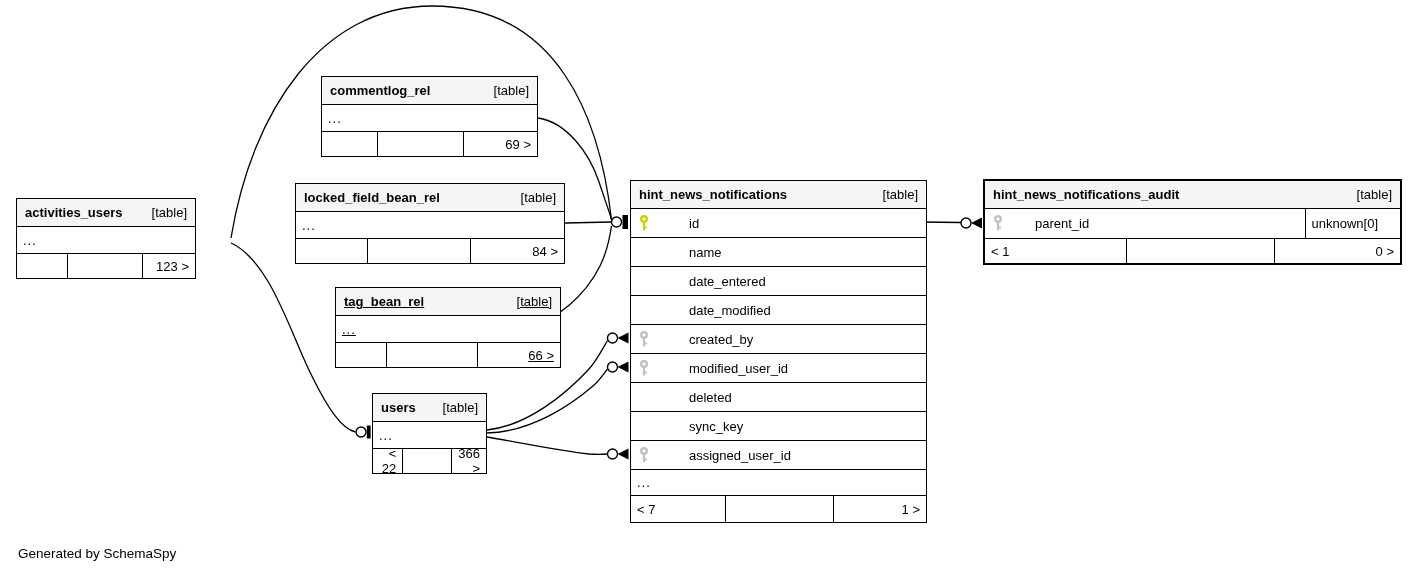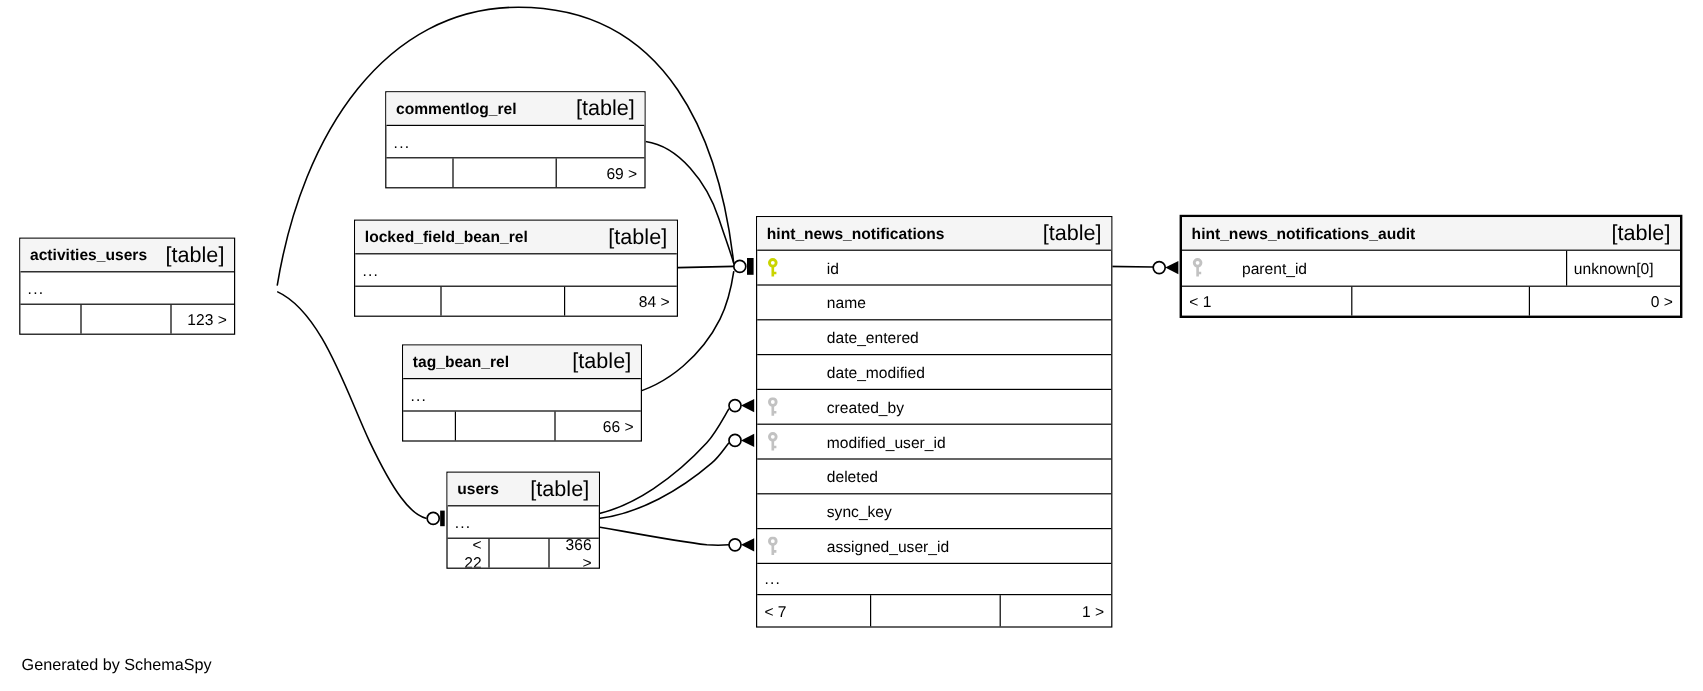--- a/index.html
+++ b/index.html
@@ -18,21 +18,21 @@
     position:absolute;background:#fff;border:1px solid var(--border-color);
     box-sizing:border-box;font-size:13px;text-align:right;
   }
   .tbl.bold-border{border:2px solid var(--border-color);}
   .hdr{
     background:var(--hdr-bg);border-bottom:1px solid var(--border-color);
     display:flex;justify-content:space-between;align-items:center;
     height:28px;padding:0 8px;box-sizing:border-box;white-space:nowrap;
   }
   .hdr .nm{font-weight:bold;}
-  .hdr .tag{font-size:18px;margin-left:14px;font-weight:normal;}
+  .hdr .tag{font-size:13px;margin-left:14px;font-weight:normal;}
   .frow{
     display:flex;align-items:center;height:29px;box-sizing:border-box;
     border-bottom:1px solid var(--border-color);padding:0 8px;white-space:nowrap;gap:16px;
   }
   .frow:last-of-type{border-bottom:none;}
   .iconslot{width:34px;display:flex;align-items:center;flex:0 0 auto;}
   .erow{
     display:flex;align-items:center;height:27px;box-sizing:border-box;
     border-bottom:1px solid var(--border-color);padding:0 6px;letter-spacing:1px;
   }
@@ -137,36 +137,36 @@
     <div class="erow">
       <span>...</span>
     </div>
     <div class="stats">
       <span class="cell" style="width:30%"></span>
       <span class="cell" style="width:30%"></span>
       <span class="cell right" style="width:40%">84 &gt;</span>
     </div>
   </div>
 
-  <div class="tbl" style="left:335px;top:287px;width:200px;">
+  <div class="tbl" style="left:335px;top:287px;width:226px;text-decoration:underline;">
     <div class="hdr">
       <span class="nm">tag_bean_rel</span>
       <span class="tag">[table]</span>
     </div>
     <div class="erow">
       <span>...</span>
     </div>
     <div class="stats">
       <span class="cell" style="width:26%"></span>
       <span class="cell" style="width:30%"></span>
       <span class="cell right" style="width:44%">66 &gt;</span>
     </div>
   </div>
 
-  <div class="tbl" style="left:372px;top:393px;width:128px;">
+  <div class="tbl" style="left:372px;top:393px;width:115px;">
     <div class="hdr">
       <span class="nm">users</span>
       <span class="tag">[table]</span>
     </div>
     <div class="erow">
       <span>...</span>
     </div>
     <div class="stats">
       <span class="cell" style="width:38%">&lt; 22</span>
       <span class="cell" style="width:15%"></span>

